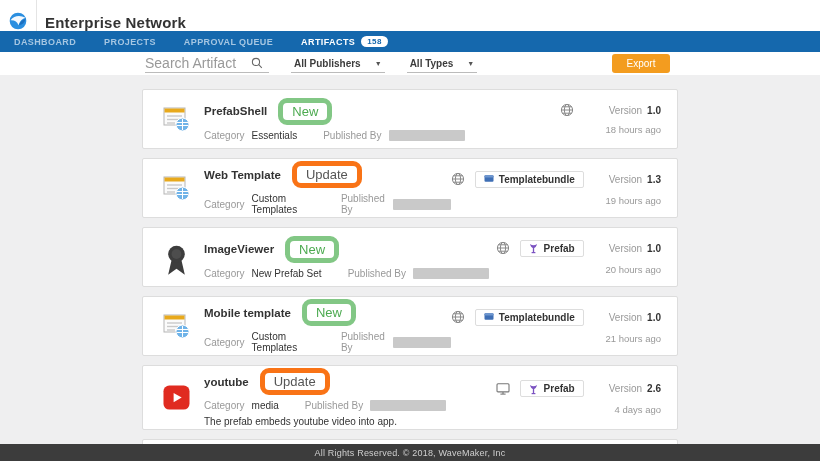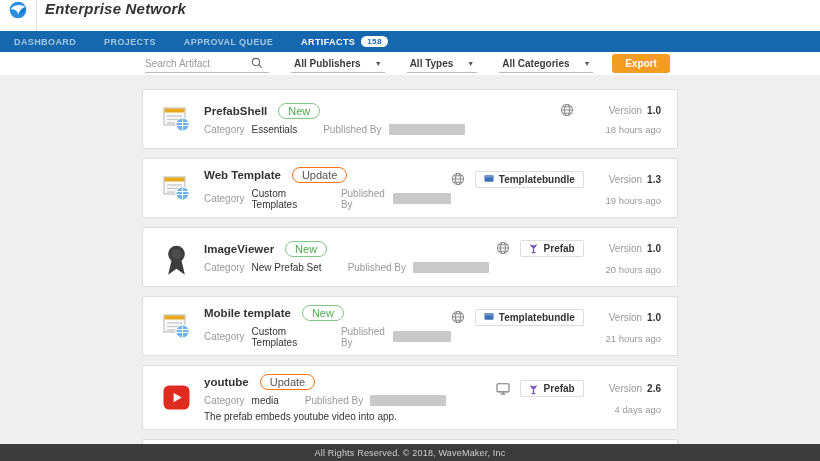--- a/index.html
+++ b/index.html
@@ -5,21 +5,21 @@
   :root{
     --nav-blue:#1568ad; --link-blue:#1569b0; --accent-orange:#f39c1f;
     --badge-green:#4caa50; --avatar-green:#54b054; --youtube-red:#e02b20;
     --footer-dark:#3c3c3c;
   }
   *{box-sizing:border-box;margin:0;padding:0;}
   html,body{width:820px;height:461px;overflow:hidden;}
   body{font-family:"Liberation Sans",sans-serif;background:#efeff0;color:#333;}
 
   
-  .header{height:31px;background:#fff;display:flex;align-items:flex-start;position:relative;font-style:italic;}
+  .header{height:31px;background:#fff;display:flex;align-items:flex-end;position:relative;}
   .logo{width:20px;height:20px;margin:0 0 0 8px;flex:0 0 auto;}
   .hdr-divider{width:1px;height:31px;background:#e4e4e4;margin-left:8px;}
   .app-title{font-size:15px;font-weight:700;color:#333;margin-left:8px;letter-spacing:.2px;}
   .hdr-right{margin-left:auto;display:flex;align-items:center;padding-right:14px;}
   .hdr-link{font-size:10px;font-weight:700;color:var(--link-blue);letter-spacing:.3px;cursor:pointer;}
   .link-sep{width:1px;height:11px;background:#c9c9c9;margin:0 9px;}
   .bell{width:14px;height:15px;margin:0 30px 0 26px;}
   .redact-name{width:62px;height:14px;background:#c6c6c6;border-radius:1px;}
   .avatar{width:22px;height:22px;border-radius:50%;background:var(--avatar-green);color:#fff;
           font-size:9px;font-weight:700;display:flex;align-items:center;justify-content:center;margin-left:9px;}
@@ -29,41 +29,41 @@
   .nav{height:21px;background:var(--nav-blue);display:flex;align-items:center;}
   .tab{font-size:9px;font-weight:700;letter-spacing:.4px;color:#a5c6e2;padding:0 14px;cursor:pointer;
        display:flex;align-items:center;height:100%;}
   .tab.active{color:#fff;}
   .tab-badge{background:#fff;color:var(--nav-blue);font-size:8px;font-weight:700;border-radius:8px;
              padding:1px 6px;margin-left:6px;}
 
   
   .filterbar{height:23px;background:#fff;display:flex;align-items:center;padding-left:145px;}
   .search-wrap{display:flex;align-items:center;border-bottom:1px solid #bbb;width:124px;height:19px;}
-  .search-input{border:0;outline:0;font-size:10px;width:106px;color:#333;font-family:"Liberation Sans",sans-serif;}
+  .search-input{border:0;outline:0;font-size:14px;width:106px;color:#333;font-family:"Liberation Sans",sans-serif;}
   .search-input::placeholder{color:#999;}
   .search-ic{width:12px;height:12px;flex:0 0 auto;cursor:pointer;}
   .dd{display:flex;align-items:center;border-bottom:1px solid #bbb;height:19px;margin-left:22px;
       font-size:10px;font-weight:700;color:#3c3c3c;cursor:pointer;padding:0 3px;}
   .dd .caret{font-size:7px;color:#555;margin-left:14px;}
   .export-btn{margin-left:auto;margin-right:150px;background:var(--accent-orange);color:#fff;border:0;
-      font-size:10px;font-weight:700;width:58px;height:19px;border-radius:3px;cursor:pointer;
+      font-size:10px;font-weight:400;width:58px;height:19px;border-radius:3px;cursor:pointer;
       font-family:"Liberation Sans",sans-serif;}
 
   
   .content{height:369px;overflow:hidden;padding-top:14px;}
   .cards{width:536px;margin-left:142px;}
   .card{background:#fff;border:1px solid #ddd;border-radius:2px;height:60px;margin-bottom:9px;
         display:flex;align-items:center;padding:0 16px 0 20px;position:relative;}
   .card.tall{height:65px;}
   .card-icon{width:27px;height:26px;margin-right:14px;flex:0 0 auto;}
   .card-main{display:flex;flex-direction:column;justify-content:center;}
   .title-row{display:flex;align-items:center;}
   .a-title{font-size:11.5px;font-weight:700;color:#333;}
-  .a-badge{font-size:11px;border:1px solid #f97316;color:#555;border-radius:9px;padding:1px 9px;margin-left:11px;font-weight:400;}
+  .a-badge{font-size:13px;border:5px solid #f97316;color:#555;border-radius:9px;padding:1px 9px;margin-left:11px;font-weight:400;}
   .a-badge.badge-new{border-color:#82c785;color:var(--badge-green);}
   .meta-row{display:flex;align-items:center;margin-top:5px;font-size:10px;}
   .lbl{color:#999;}
   .meta-val{color:#333;font-weight:400;margin-left:7px;}
   .pub-lbl{margin-left:26px;}
   .redact-pub{width:76px;height:11px;background:#c9c9c9;margin-left:7px;border-radius:1px;}
   .a-desc{font-size:10px;color:#333;margin-top:5px;}
   .card-right{margin-left:auto;display:flex;flex-direction:column;align-items:flex-end;}
   .right-top{display:flex;align-items:center;}
   .scope-ic{width:14px;height:14px;margin-right:10px;}
@@ -111,24 +111,20 @@
     </svg>
   </div>
   <div class="dd">
     <span>All Publishers</span>
     <span class="caret">▼</span>
   </div>
   <div class="dd">
     <span>All Types</span>
     <span class="caret">▼</span>
   </div>
-  <div class="dd">
-    <span>All Categories</span>
-    <span class="caret">▼</span>
-  </div>
   <button class="export-btn">Export</button>
 </div>
 
 <div class="content">
   <div class="cards">
   <div class="card">
     <div class="card-icon">
       <svg class="left-ic" viewBox="0 0 27 26">
         <rect x="1" y="2" width="21" height="17" fill="#fbfbfb" stroke="#b5b5b5"></rect>
         <rect x="1.5" y="2.5" width="20" height="4" fill="#e8a91c"></rect>

